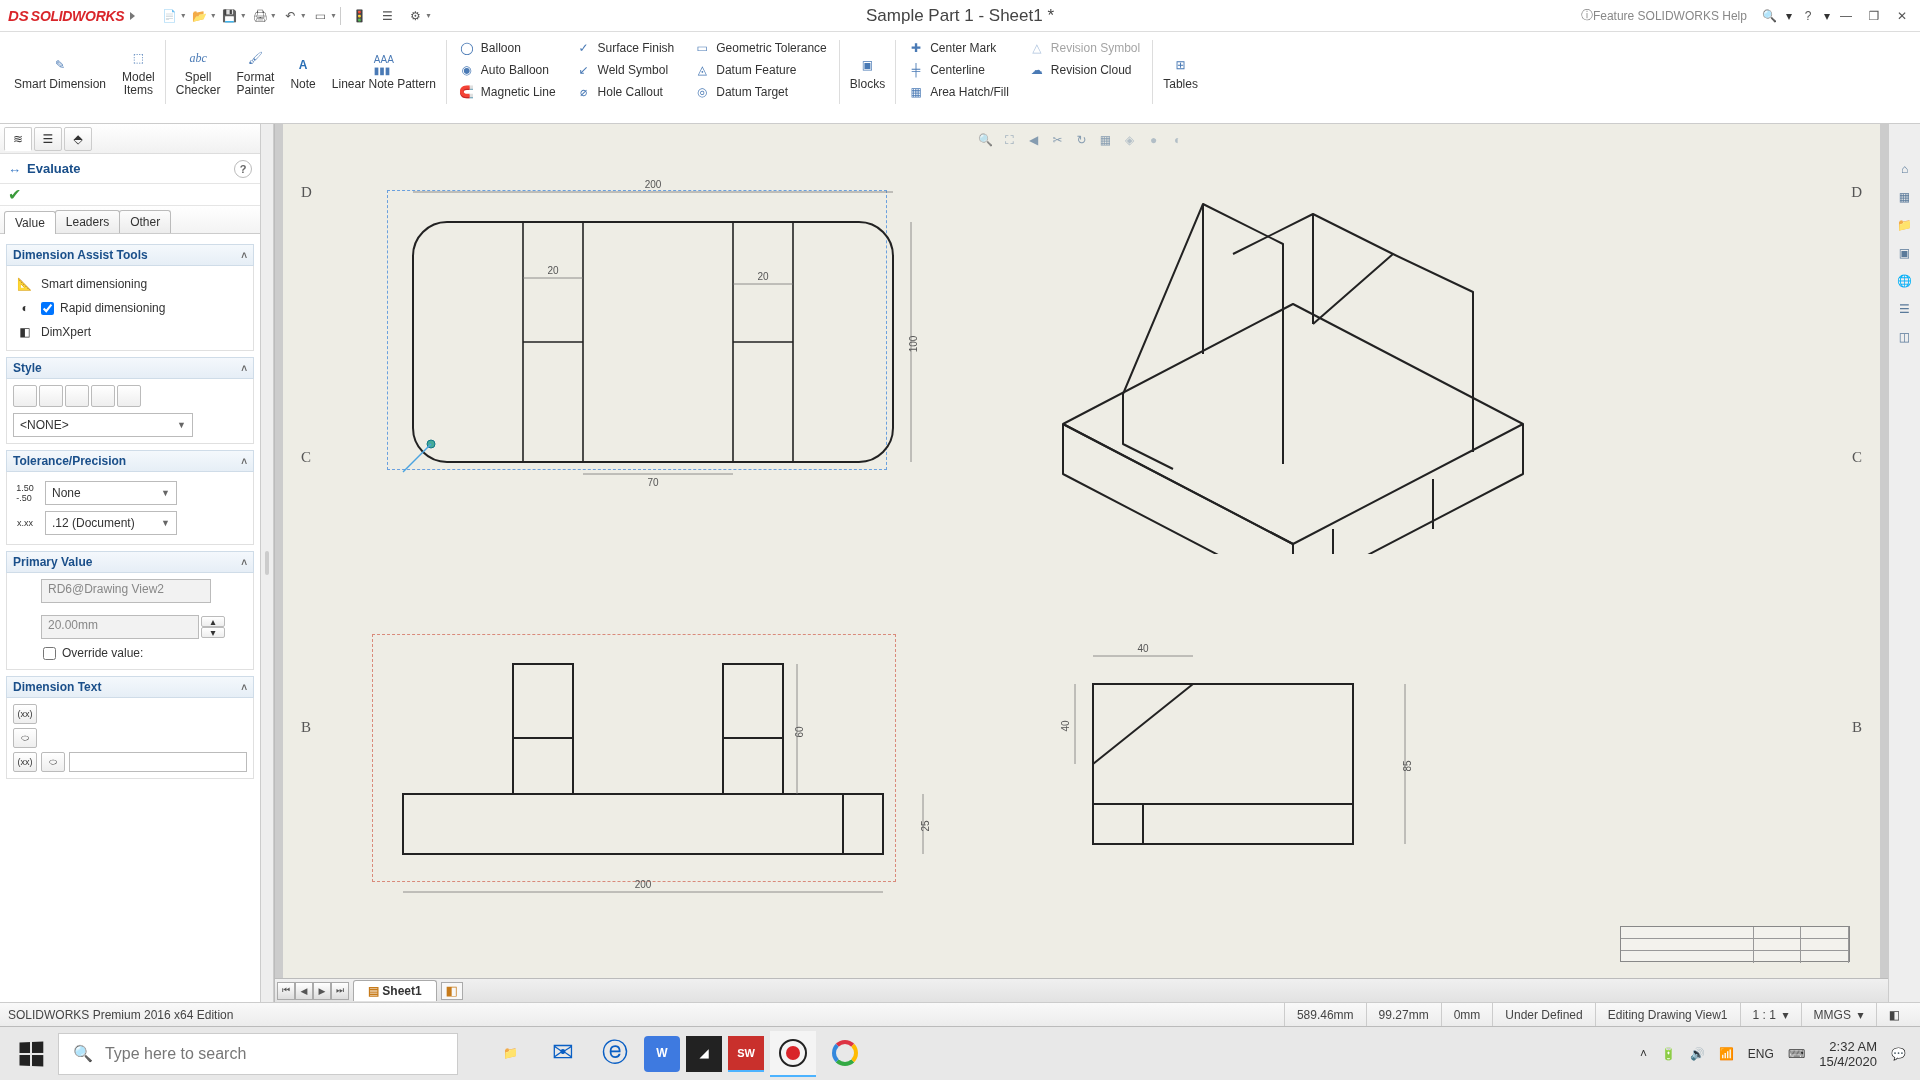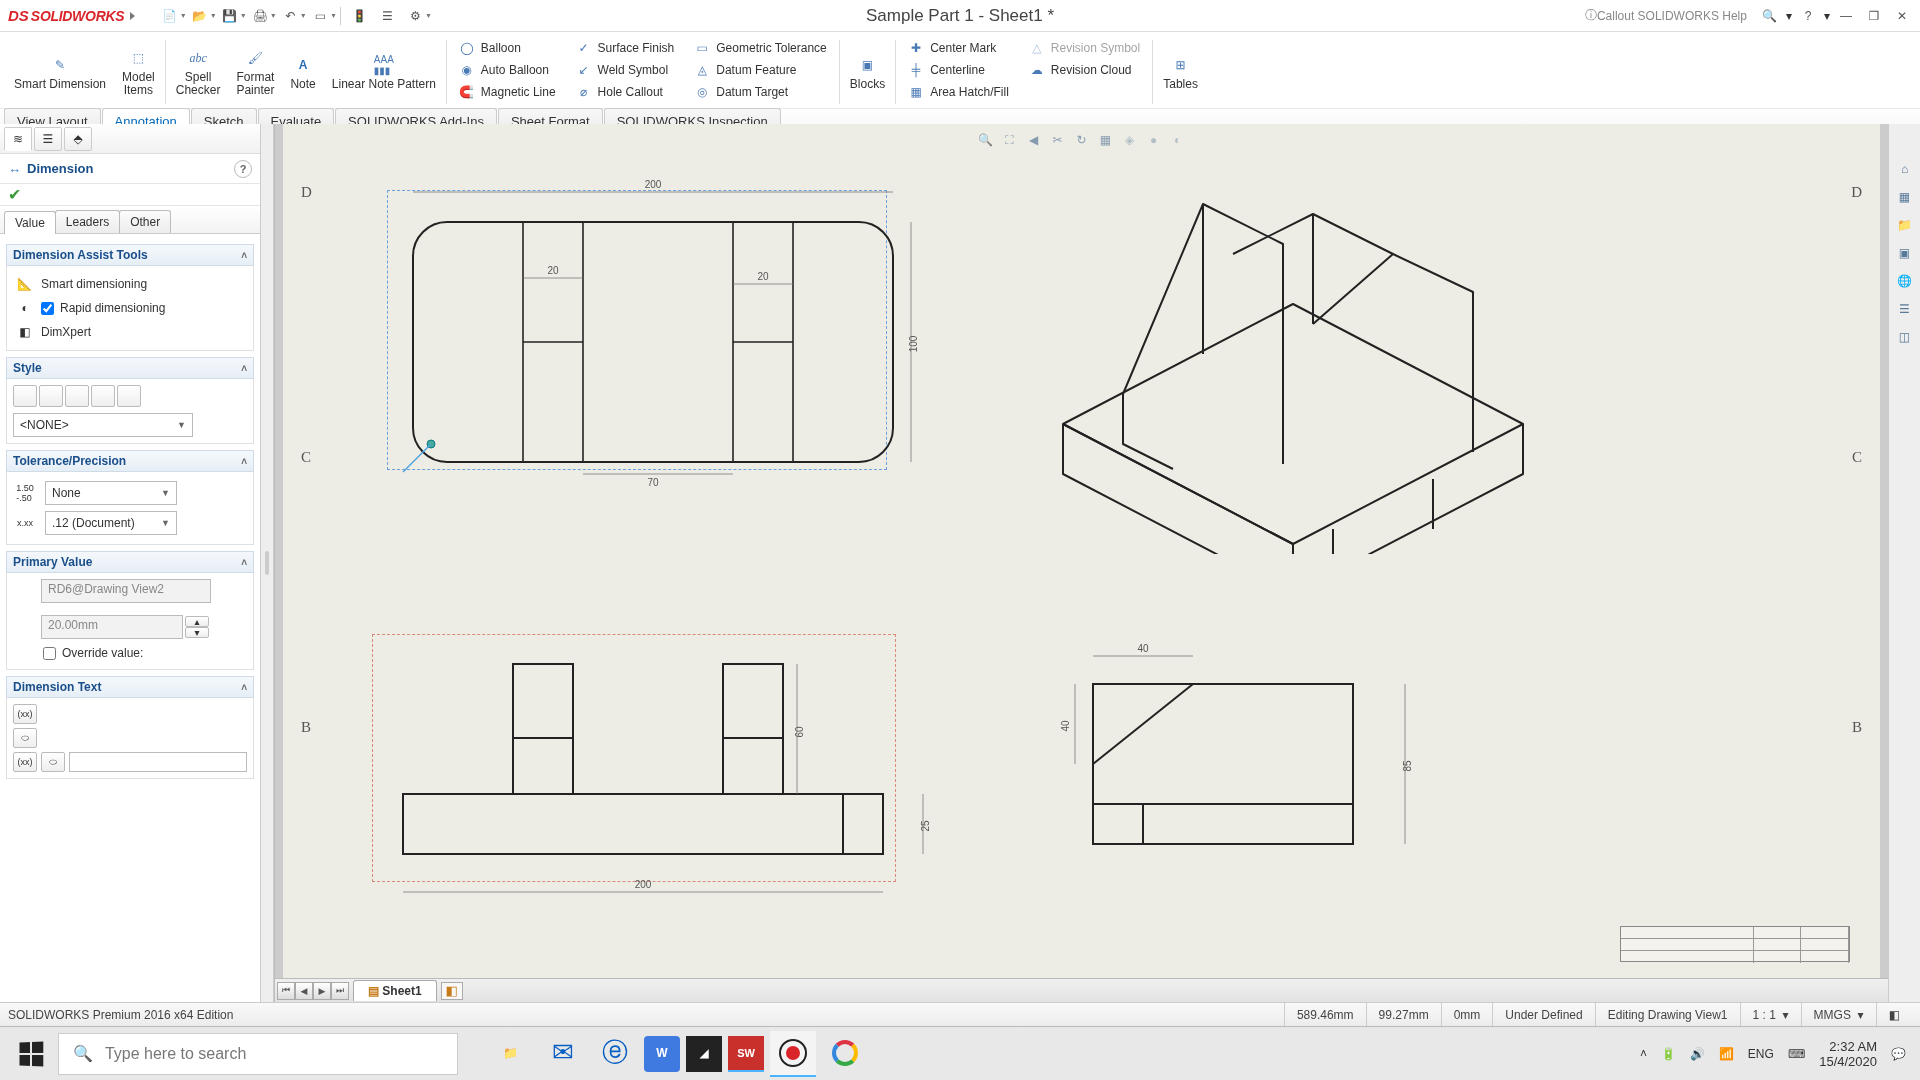--- a/index.html
+++ b/index.html
@@ -130,21 +130,21 @@
     <span class="sep"></span>
     <div class="qbtn" style="color:#d9252a">🚦</div>
     <div class="qbtn">☰</div>
     <div class="qbtn">⚙</div>
       <span class="dd">▾</span>
   </div>
   <div class="title-center">Sample Part 1 - Sheet1 *</div>
   <div class="title-right">
     <div class="search-help">
       <span>ⓘ</span>
-      <span style="font-size:12px">Callout SOLIDWORKS Help</span>
+      <span style="font-size:12px">Feature SOLIDWORKS Help</span>
     </div>
     <div class="tbtn">🔍</div>
       <span class="dd">▾</span>
     <div class="tbtn">?</div>
       <span class="dd">▾</span>
     <div class="tbtn">—</div>
     <div class="tbtn">❐</div>
     <div class="tbtn">✕</div>
   </div>
 </div>
@@ -250,44 +250,35 @@
       <div class="ritem">
           <span class="ii">☁</span>
           <span>Revision Cloud</span>
         </div>
     </div>
     <div class="rsep"></div>
     <div class="rgroup big">
         <div class="ric">⊞</div>
         <div class="rlab">Tables</div>
       </div>
-  </div>
-  <div class="ribbon-tabs">
-    <div class="rtab">View Layout</div>
-    <div class="rtab active">Annotation</div>
-    <div class="rtab">Sketch</div>
-    <div class="rtab">Evaluate</div>
-    <div class="rtab">SOLIDWORKS Add-Ins</div>
-    <div class="rtab">Sheet Format</div>
-    <div class="rtab">SOLIDWORKS Inspection</div>
   </div>
 </div>
 
 <div class="main">
 
   <div class="leftpanel">
     <div class="lp-body">
       <div class="lp-iconrow">
         <div class="lpi active">≋</div>
         <div class="lpi">☰</div>
         <div class="lpi">⬘</div>
       </div>
       <div class="lp-title">
         <span style="color:#3a7ac5">↔</span>
-        <span>Dimension</span>
+        <span>Evaluate</span>
         <span class="hq">?</span>
       </div>
       <div class="lp-accept">
         <span class="chk">✔</span>
       </div>
       <div class="lp-tabs">
         <div class="lpt active">Value</div>
         <div class="lpt">Leaders</div>
         <div class="lpt">Other</div>
       </div>
@@ -355,21 +346,21 @@
           </div>
         </div>
         <div class="sect">
           <div class="sect-h">
               <span>Primary Value</span>
               <span class="caret">˄</span>
             </div>
           <div class="sect-b">
             <div class="txtin" style="margin-left:28px;margin-bottom:12px">RD6@Drawing View2</div>
             <div style="display:flex;align-items:center;margin-left:28px">
-              <div class="txtin" style="width:142px">20.00mm</div>
+              <div class="txtin" style="width:158px">20.00mm</div>
               <div style="display:flex;flex-direction:column;margin-left:2px">
                 <div class="chipbtn" style="height:11px">▴</div>
                 <div class="chipbtn" style="height:11px">▾</div>
               </div>
             </div>
             <div class="srow" style="margin-left:28px;margin-top:4px">
                 <input type="checkbox" style="">
                 <span>Override value:</span>
               </div>
           </div>

